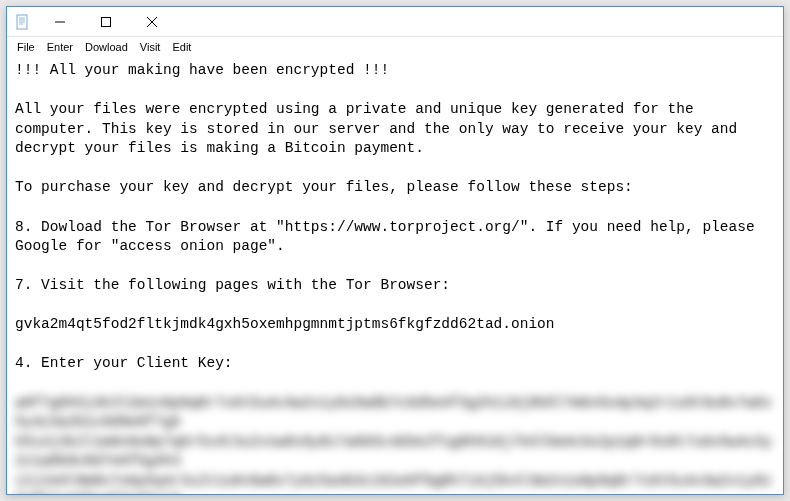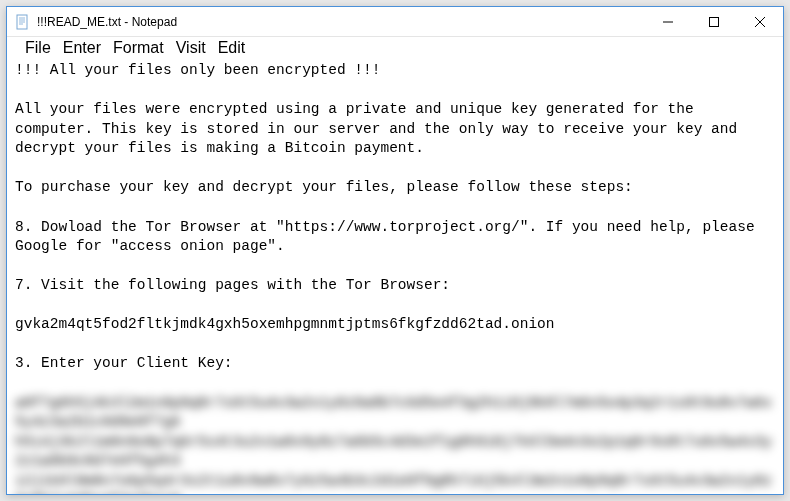--- a/index.html
+++ b/index.html
@@ -46,23 +46,23 @@
   width: 46px;
   height: 100%;
   display: flex;
   align-items: center;
   justify-content: center;
   cursor: pointer;
 }
 .menubar {
   height: 20px;
   display: flex;
-  align-items: flex-start;
-  padding: 0 12px;
-  font-size: 16px;
+  align-items: center;
+  padding: 0 4px;
+  font-size: 11px;
   background: #fff;
 }
 .menu-item {
   padding: 2px 6px;
   cursor: pointer;
 }
 .content {
   padding: 4px 8px;
   font-family: Consolas, "Courier New", monospace;
   font-size: 14.5px;
@@ -85,21 +85,20 @@
   <div class="titlebar">
     <span class="titlebar-icon">
       <svg width="16" height="16" viewBox="0 0 16 16">
         <rect x="2" y="1" width="10" height="14" fill="#fff" stroke="#7aa7d4" stroke-width="1"></rect>
         <line x1="4" y1="4" x2="10" y2="4" stroke="#7aa7d4" stroke-width="0.8"></line>
         <line x1="4" y1="6" x2="10" y2="6" stroke="#7aa7d4" stroke-width="0.8"></line>
         <line x1="4" y1="8" x2="10" y2="8" stroke="#7aa7d4" stroke-width="0.8"></line>
         <line x1="4" y1="10" x2="8" y2="10" stroke="#7aa7d4" stroke-width="0.8"></line>
       </svg>
     </span>
-    <span class="titlebar-title">!!!READ_ME.txt - Notepad</span>
     <div class="titlebar-buttons">
       <div class="tb-btn">
         <svg width="10" height="10" viewBox="0 0 10 10">
             <line x1="0" y1="5" x2="10" y2="5" stroke="#000" stroke-width="1"></line>
           </svg>
       </div>
       <div class="tb-btn">
         <svg width="10" height="10" viewBox="0 0 10 10">
             <rect x="0.5" y="0.5" width="9" height="9" fill="none" stroke="#000" stroke-width="1"></rect>
           </svg>
@@ -109,36 +108,36 @@
             <line x1="0" y1="0" x2="10" y2="10" stroke="#000" stroke-width="1"></line>
             <line x1="10" y1="0" x2="0" y2="10" stroke="#000" stroke-width="1"></line>
           </svg>
       </div>
     </div>
   </div>
 
   <div class="menubar">
     <span class="menu-item">File</span>
     <span class="menu-item">Enter</span>
-    <span class="menu-item">Format</span>
+    <span class="menu-item">Dowload</span>
     <span class="menu-item">Visit</span>
     <span class="menu-item">Edit</span>
   </div>
 
-  <div class="content"><span>!!! All your files only been encrypted !!!</span>
+  <div class="content"><span>!!! All your making have been encrypted !!!</span>
 
 <span>All your files were encrypted using a private and unique key generated for the computer. This key is stored in our server and the only way to receive your key and decrypt your files is making a Bitcoin payment.</span>
 
 <span>To purchase your key and decrypt your files, please follow these steps:</span>
 
 <span>8. Dowload the Tor Browser at "https://www.torproject.org/". If you need help, please Google for "access onion page".</span>
 
 <span>7. Visit the following pages with the Tor Browser:</span>
 
 <span>gvka2m4qt5fod2fltkjmdk4gxh5oxemhpgmnmtjptms6fkgfzdd62tad.onion</span>
 
-<span>3. Enter your Client Key:</span>
+<span>4. Enter your Client Key:</span>
 
 <span class="blurred"><span>a8f7g6h5j4k3l2m1n0p9q8r7s6t5u4v3w2x1y0z9a8b7c6d5e4f3g2h1i0j9k8l7m6n5o4p3q2r1s0t9u8v7w6x5y4z3a2b1c0d9e8f7g6</span>
 <span>h5i4j3k2l1m0n9o8p7q6r5s4t3u2v1w0x9y8z7a6b5c4d3e2f1g0h9i8j7k6l5m4n3o2p1q0r9s8t7u6v5w4x3y2z1a0b9c8d7e6f5g4h3</span>
 <span>i2j1k0l9m8n7o6p5q4r3s2t1u0v9w8x7y6z5a4b3c2d1e0f9g8h7i6j5k4l3m2n1o0p9q8r7s6t5u4v3w2x1y0z9a8b7c6d5e4f3g2h1i0</span>
 </span></div>
 </div>
 
 </body></html>

